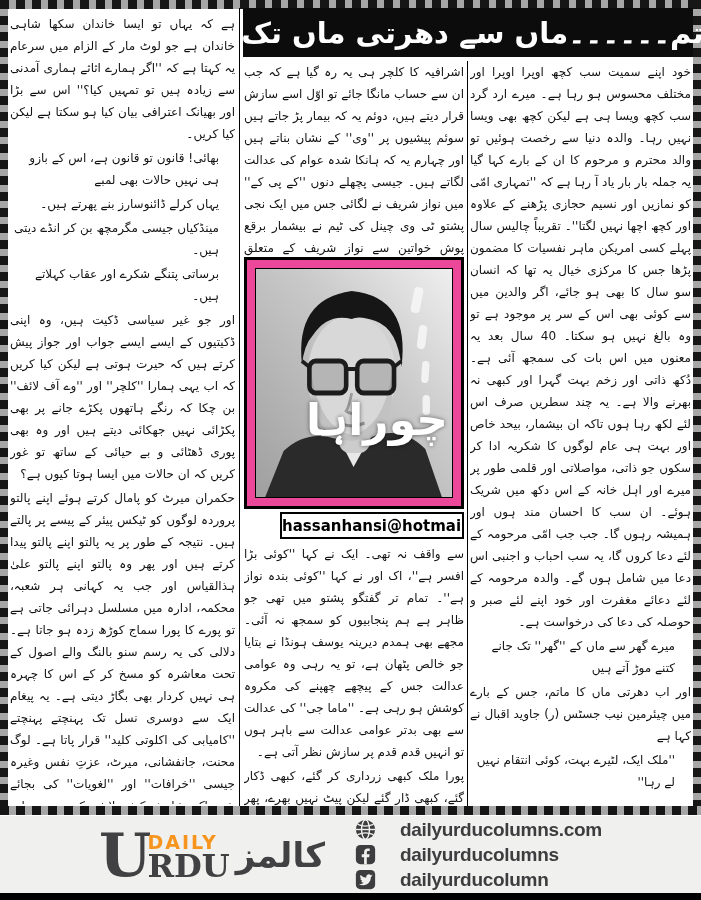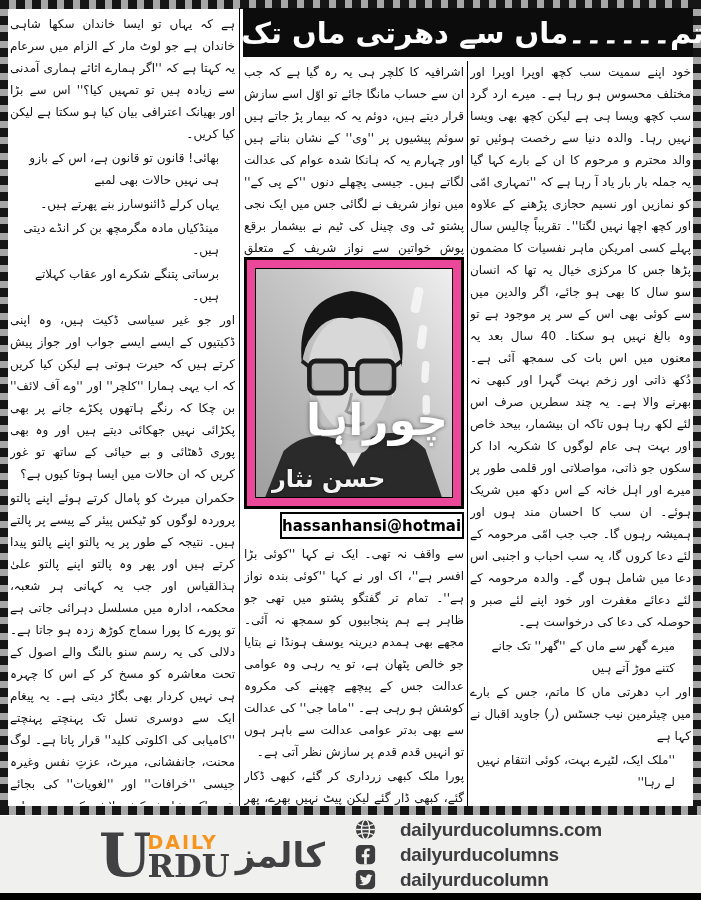--- a/index.html
+++ b/index.html
@@ -128,37 +128,36 @@
               <rect x="110" y="92" width="40" height="32" rx="7"></rect>
             </g>
             <line x1="98" y1="100" x2="110" y2="100" stroke="#1c1c1c" stroke-width="4"></line>
             <line x1="58" y1="98" x2="50" y2="92" stroke="#1c1c1c" stroke-width="4"></line>
             <line x1="150" y1="98" x2="158" y2="92" stroke="#1c1c1c" stroke-width="4"></line>
 
             <path d="M104 124 Q101 138 98 142 Q104 147 110 142" fill="none" stroke="#9a9a9a" stroke-width="3"></path>
             <path d="M92 154 Q104 160 118 154" fill="none" stroke="#8f8f8f" stroke-width="3"></path>
           </svg>
           <div class="col-name">چوراہا</div>
-          <div class="author-sign">حسن نثار</div>
         </div>
       </div>
       <div class="email-bar">hassanhansi@hotmail.com</div>
     </div>
 
     <div class="mid-bottom">
         <p class="u-para kind-para">سے واقف نہ تھی۔ ایک نے کہا ''کوئی بڑا افسر ہے''، اک اور نے کہا ''کوئی بندہ نواز ہے''۔ تمام تر گفتگو پشتو میں تھی جو ظاہر ہے ہم پنجابیوں کو سمجھ نہ آئی۔ مجھے بھی ہمدم دیرینہ یوسف ہونڈا نے بتایا جو خالص پٹھان ہے، تو یہ رہی وہ عوامی عدالت جس کے پیچھے چھپنے کی مکروہ کوشش ہو رہی ہے۔ ''ماما جی'' کی عدالت سے بھی بدتر عوامی عدالت سے باہر ہوں تو انہیں قدم قدم پر سازش نظر آتی ہے۔</p>
         <p class="u-para kind-para">پورا ملک کبھی زرداری کر گئے، کبھی ڈکار گئے، کبھی ڈار گئے لیکن پیٹ نہیں بھرے، پھر اُمید سے اور پھر اُمیدوار...... تو اصل علاج ان کا وہی ہے جو سعودی عرب میں شاہی خاندان شاہی خاندان کے ساتھ کر رہا</p>
       </div>
   </div>
 
   <div class="col col-left">
       <p class="u-para kind-para">ہے کہ یہاں تو ایسا خاندان سکھا شاہی خاندان ہے جو لوٹ مار کے الزام میں سرعام یہ کہتا ہے کہ ''اگر ہمارے اثاثے ہماری آمدنی سے زیادہ ہیں تو تمہیں کیا؟'' اس سے بڑا اور بھیانک اعترافی بیان کیا ہو سکتا ہے لیکن کیا کریں۔</p>
       <p class="u-para kind-verse">بھائی! قانون تو قانون ہے، اس کے بازو ہی نہیں حالات بھی لمبے</p>
       <p class="u-para kind-verse">یہاں کرلے ڈائنوسارز بنے پھرتے ہیں۔</p>
-      <p class="u-para kind-verse">مینڈکیاں مادہ مگرمچھ بن کر انڈے دیتی ہیں۔</p>
+      <p class="u-para kind-verse">مینڈکیاں جیسی مگرمچھ بن کر انڈے دیتی ہیں۔</p>
       <p class="u-para kind-verse">برساتی پتنگے شکرے اور عقاب کہلاتے ہیں۔</p>
       <p class="u-para kind-para">اور جو غیر سیاسی ڈکیت ہیں، وہ اپنی ڈکیتیوں کے ایسے ایسے جواب اور جواز پیش کرتے ہیں کہ حیرت ہوتی ہے لیکن کیا کریں کہ اب یہی ہمارا ''کلچر'' اور ''وے آف لائف'' بن چکا کہ رنگے ہاتھوں پکڑے جانے پر بھی پکڑائی نہیں جھکائی دیتے ہیں اور وہ بھی پوری ڈھٹائی و بے حیائی کے ساتھ تو غور کریں کہ ان حالات میں ایسا ہوتا کیوں ہے؟</p>
       <p class="u-para kind-para">حکمران میرٹ کو پامال کرتے ہوئے اپنے پالتو پروردہ لوگوں کو ٹیکس پیئر کے پیسے پر پالتے ہیں۔ نتیجہ کے طور پر یہ پالتو اپنے پالتو پیدا کرتے ہیں اور پھر وہ پالتو اپنے پالتو علیٰ ہذالقیاس اور جب یہ کہانی ہر شعبہ، محکمہ، ادارہ میں مسلسل دہرائی جاتی ہے تو پورے کا پورا سماج کوڑھ زدہ ہو جاتا ہے۔ دلالی کی یہ رسم سنو بالنگ والے اصول کے تحت معاشرہ کو مسخ کر کے اس کا چہرہ ہی نہیں کردار بھی بگاڑ دیتی ہے۔ یہ پیغام ایک سے دوسری نسل تک پہنچتے پہنچتے ''کامیابی کی اکلوتی کلید'' قرار پاتا ہے۔ لوگ محنت، جانفشانی، میرٹ، عزتِ نفس وغیرہ جیسی ''خرافات'' اور ''لغویات'' کی بجائے شرمناک شارٹ کٹ تلاش کرتے ہیں اور معاش کے نام پر بدمعاش اور بدمعاشی پورے معاشرے کو مکروہ، قابل نفرت ماحول میں تبدیل کر دیتی ہے۔</p>
     </div>
 
   <div class="footer">
     <div class="logo">
       <span class="logo-u">U</span>
       <span class="logo-stack">
         <span class="logo-daily">DAILY</span>

